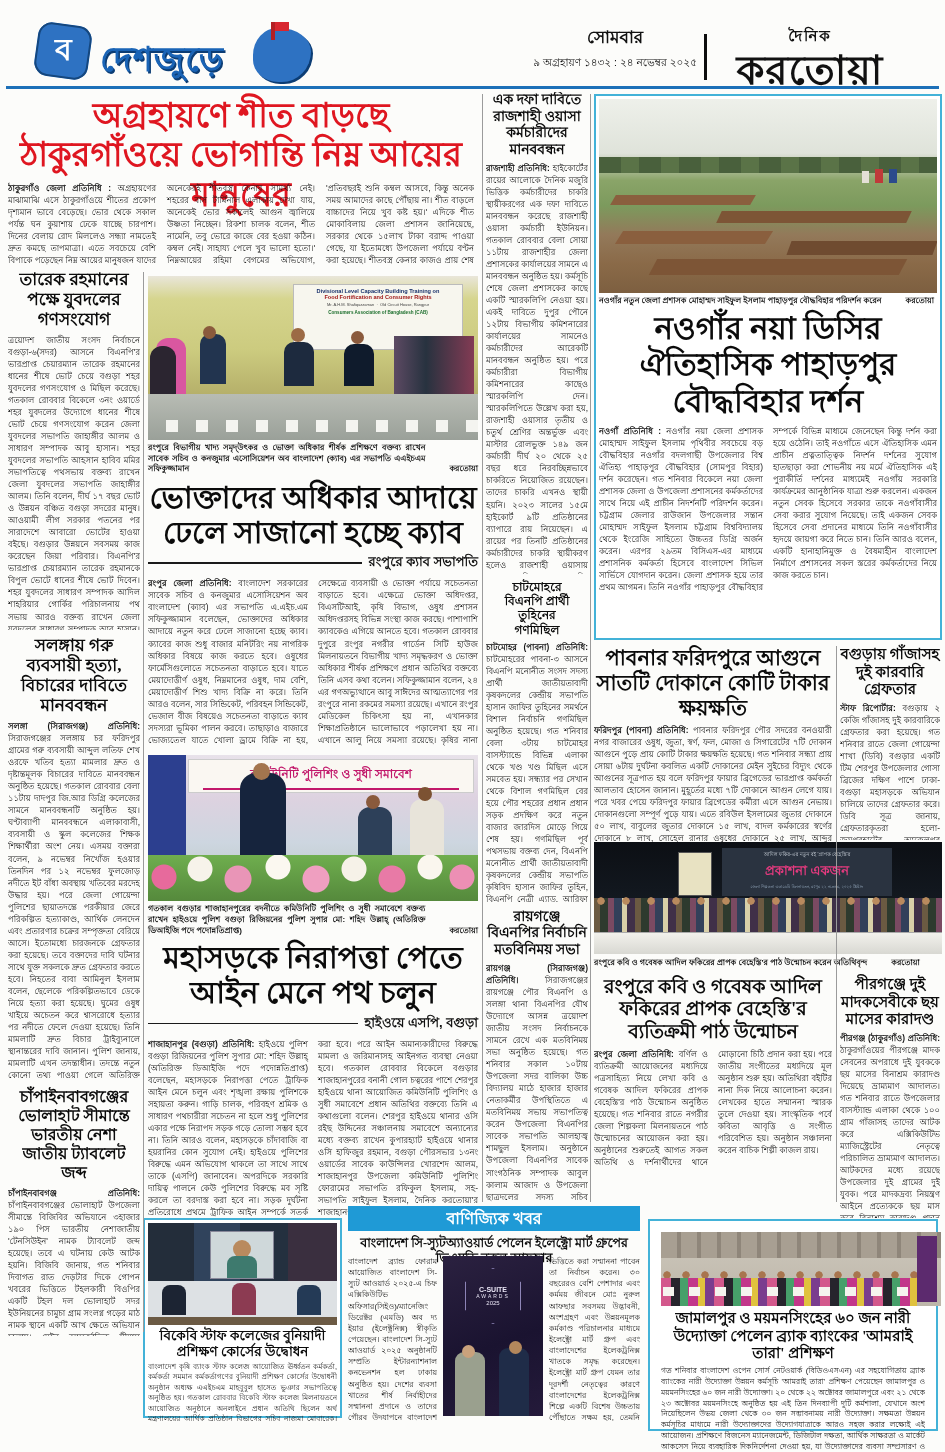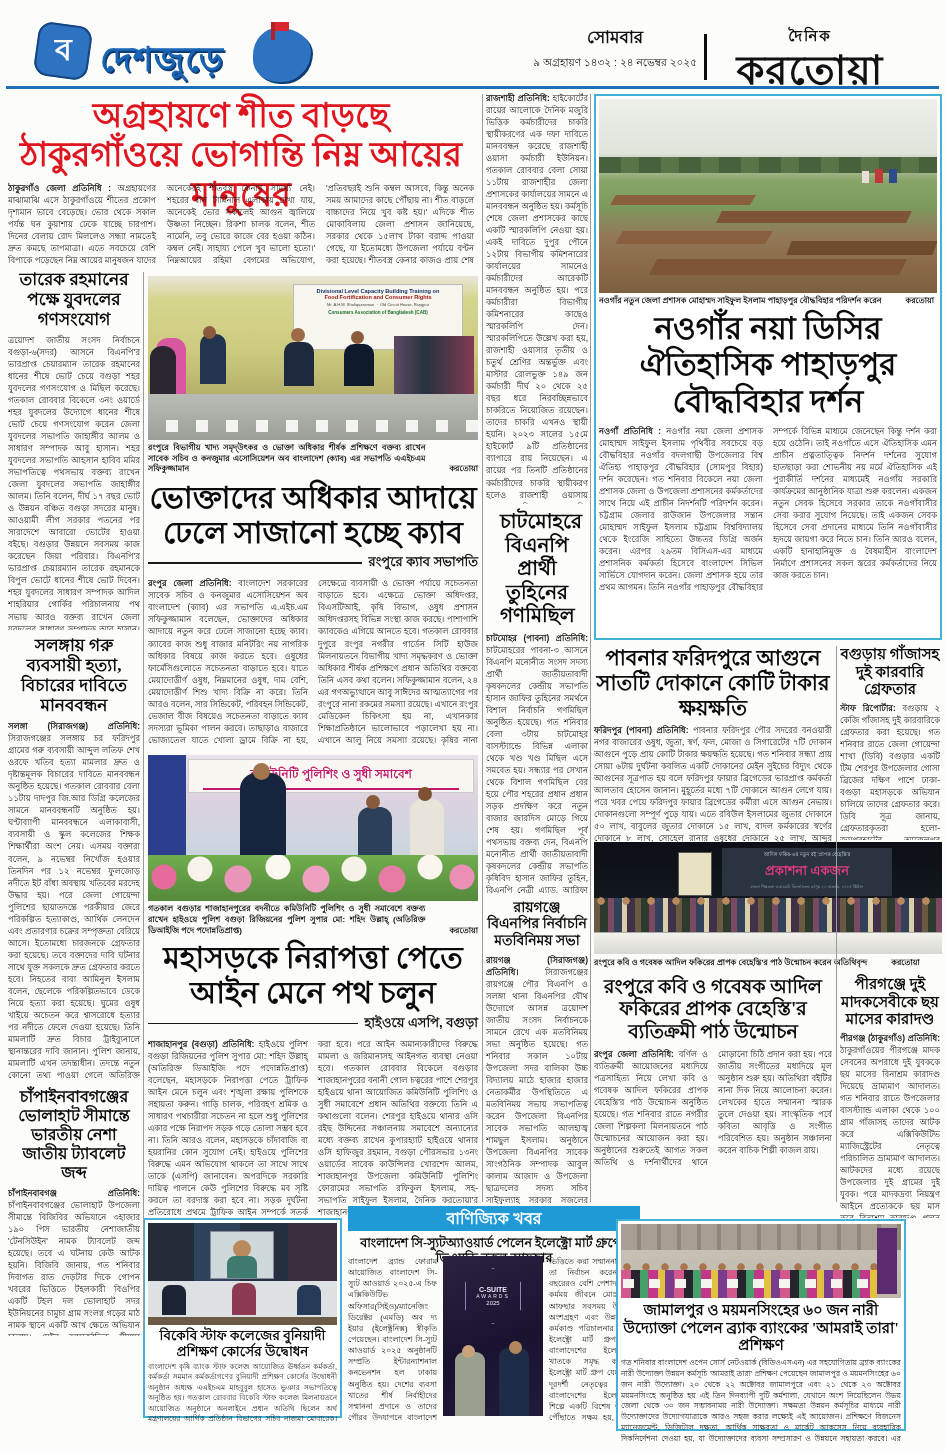--- a/index.html
+++ b/index.html
@@ -133,24 +133,25 @@
     <div class="head-black" style="font-size:30px;margin-top:4px">মহাসড়কে নিরাপত্তা পেতে আইন মেনে পথ চলুন</div>
     <div class="kicker">
         <div class="kline"></div>
         <div class="ktxt">হাইওয়ে এসপি, বগুড়া</div>
       </div>
     <div class="body-txt cols2" style="height:182px"><b class="byl">শাজাহানপুর (বগুড়া) প্রতিনিধি:</b> <span>হাইওয়ে পুলিশ বগুড়া রিজিয়নের পুলিশ সুপার মো: শহিদ উল্লাহ্ (অতিরিক্ত ডিআইজি পদে পদোন্নতিপ্রাপ্ত) বলেছেন, মহাসড়কে নিরাপত্তা পেতে ট্রাফিক আইন মেনে চলুন এবং শৃঙ্খলা রক্ষায় পুলিশকে সহায়তা করুন। গাড়ি চালক, পরিবহণ শ্রমিক ও সাধারণ পথচারীরা সচেতন না হলে শুধু পুলিশের একার পক্ষে নিরাপদ সড়ক গড়ে তোলা সম্ভব হবে না। তিনি আরও বলেন, মহাসড়কে চাঁদাবাজি বা হয়রানির কোন সুযোগ নেই। হাইওয়ে পুলিশের বিরুদ্ধে এমন অভিযোগ থাকলে তা সাথে সাথে তাকে (এসপি) জানাবেন। অপরদিকে সরকারি দায়িত্ব পালনে কেউ পুলিশের বিরুদ্ধে মব সৃষ্টি করলে তা বরদাস্ত করা হবে না। সড়ক দুর্ঘটনা প্রতিরোধে প্রথমে ট্রাফিক আইন সম্পর্কে সতর্ক করা হবে। পরে আইন অমান্যকারীদের বিরুদ্ধে মামলা ও জরিমানাসহ আইনগত ব্যবস্থা নেওয়া হবে। গতকাল রোববার বিকেলে বগুড়ার শাজাহানপুরের বনানী গোল চত্বরের পাশে শেরপুর হাইওয়ে থানা আয়োজিত কমিউনিটি পুলিশিং ও সুধী সমাবেশে প্রধান অতিথির বক্তব্যে তিনি এ কথাগুলো বলেন। শেরপুর হাইওয়ে থানার ওসি রইছ উদ্দিনের সঞ্চালনায় সমাবেশে অন্যান্যের মধ্যে বক্তব্য রাখেন কুপারহ্যাট হাইওয়ে থানার ওসি হাফিজুর রহমান, বগুড়া পৌরসভার ১৩নং ওয়ার্ডের সাবেক কাউন্সিলর খোরশেদ আলম, শাজাহানপুর উপজেলা কমিউনিটি পুলিশিং ফোরামের সভাপতি রফিকুল ইসলাম, সহ-সভাপতি সাইফুল ইসলাম, দৈনিক করতোয়া'র শাজাহানপুর উপজেলা প্রতিনিধি সাজেদুর রহমান সবুজ, জেলা আইন ও মানবাধিকার সুরক্ষা ফাউন্ডেশনের সাধারণ সম্পাদক মোমিন-উদ্-মৌলা সানী, শেরপুর হাইওয়ে থানা কমিউনিটি পুলিশিং কমিটির সাধারণ সম্পাদক আবু বক্কর সিদ্দিক, বগুড়া আন্তঃজেলা ট্রাক পরিবহণ শ্রমিক ইউনিয়নের সড়ক সম্পাদক রেজাউল করিম, শাজাহানপুর উপজেলা শ্রমিকদল সভাপতি আব্দুস সোবাহান পুটু, কমিউনিটি পুলিশিং সদস্য সার্জেন্ট (অব.) সগীর আহম্মেদ প্রমুখ। সমাবেশে অংশ নেয়া সিএনজিচালিত থ্রি-হুইলার, ব্যাটারিচালিত ইজিবাইক ও রিকশা-ভ্যান চালকগণ বলেন, মহাসড়কের পাশে প্রতিনিয়ত হাট-বাজার বসে, অনেক স্থানে চার লেনের কাজ অসম্পূর্ণ রয়েছে। ফলে বাধ্য হয়ে নির্ধারিত লেন পরিবর্তন করে ঝুঁকিপূর্ণ লেন দিয়ে থ্রি-হুইলার, ইজিবাইক ও রিকশা-ভ্যানচালাতে হয়। এছাড়া নিরাপদ চলাচলের লক্ষ্যে বগুড়া-রংপুর মহাসড়কের গম্ভয়াইল, মাঝিড়া, বেতগাড়ী ও বনানী এলাকায় ওভারপাস এবং শাকপালা মোড়ে ফুটওভার ব্রিজ নির্মাণের দাবিও জানান স্থানীয়রা।</span></div>
   </div>
 
   <div class="abs" style="left:486px;top:92px;width:102px;height:1112px;overflow:hidden">
     <div>
+      <div class="head-black" style="font-size:14px;margin-bottom:4px">এক দফা দাবিতে রাজশাহী ওয়াসা কর্মচারীদের মানববন্ধন</div>
       <div class="body-txt" style="height:412px"><b class="byl">রাজশাহী প্রতিনিধি:</b> <span>হাইকোর্টের রায়ের আলোকে দৈনিক মজুরি ভিত্তিক কর্মচারীদের চাকরি স্থায়ীকরণের এক দফা দাবিতে মানববন্ধন করেছে রাজশাহী ওয়াসা কর্মচারী ইউনিয়ন। গতকাল রোববার বেলা সোয়া ১১টায় রাজশাহীর জেলা প্রশাসকের কার্যালয়ের সামনে এ মানববন্ধন অনুষ্ঠিত হয়। কর্মসূচি শেষে জেলা প্রশাসকের কাছে একটি স্মারকলিপি নেওয়া হয়। একই দাবিতে দুপুর পৌনে ১২টায় বিভাগীয় কমিশনারের কার্যালয়ের সামনেও কর্মচারীদের আরেকটি মানববন্ধন অনুষ্ঠিত হয়। পরে কর্মচারীরা বিভাগীয় কমিশনারের কাছেও স্মারকলিপি দেন। স্মারকলিপিতে উল্লেখ করা হয়, রাজশাহী ওয়াসার তৃতীয় ও চতুর্থ শ্রেণির অন্তর্ভুক্ত এবং মাস্টার রোলভুক্ত ১৪৯ জন কর্মচারী দীর্ঘ ২০ থেকে ২৫ বছর ধরে নিরবচ্ছিন্নভাবে চাকরিতে নিয়োজিত রয়েছেন। তাদের চাকরি এখনও স্থায়ী হয়নি। ২০২৩ সালের ১৫মে হাইকোর্ট ৯টি প্রতিষ্ঠানের ব্যাপারে রায় নিয়েছেন। এ রায়ের পর তিনটি প্রতিষ্ঠানের কর্মচারীদের চাকরি স্থায়ীকরণ হলেও রাজশাহী ওয়াসায় এখনো প্রক্রিয়া শুরু হয়নি। মানববন্ধন কর্মসূচিতে রাজশাহী ওয়াসা কর্মচারী ইউনিয়নের সভাপতি সফিকুল আলমের সভাপতিত্বে ও সাধারণ সম্পাদক ইকবাল হোসেনের সঞ্চালনায় বক্তব্য দেন, মুখ্য সাধারণ সম্পাদক আল-আমিন ফাজিল। এতে অস্থায়ী ও দৈনিক মজুরিভিত্তিক সব কর্মচারী অংশ নেন।</span></div>
     </div>
     <div>
-      <div class="head-black" style="font-size:20px;margin:6px 14px 4px">চাটমোহরে বিএনপি প্রার্থী তুহিনের গণমিছিল</div>
+      <div class="head-black" style="font-size:12px;margin:6px 14px 4px">চাটমোহরে বিএনপি প্রার্থী তুহিনের গণমিছিল</div>
       <div class="body-txt" style="height:262px"><b class="byl">চাটমোহর (পাবনা) প্রতিনিধি:</b> <span>চাটমোহরের পাবনা-৩ আসনে বিএনপি মনোনীত সংসদ সদস্য প্রার্থী জাতীয়তাবাদী কৃষকদলের কেন্দ্রীয় সভাপতি হাসান জাফির তুহিনের সমর্থনে বিশাল নির্বাচনি গণমিছিল অনুষ্ঠিত হয়েছে। গত শনিবার বেলা ৩টায় চাটমোহর বাসস্ট্যান্ডে বিভিন্ন এলাকা থেকে খণ্ড খণ্ড মিছিল এসে সমবেত হয়। সন্ধ্যার পর সেখান থেকে বিশাল গণমিছিল বের হয়ে পৌর শহরের প্রধান প্রধান সড়ক প্রদক্ষিণ করে নতুন বাজার জারদিস মোড়ে গিয়ে শেষ হয়। গণমিছিল পূর্ব পথসভায় বক্তব্য দেন, বিএনপি মনোনীত প্রার্থী জাতীয়তাবাদী কৃষকদলের কেন্দ্রীয় সভাপতি কৃষিবিদ হাসান জাফির তুহিন, বিএনপি নেত্রী এ্যাড. আরিফা সুলতানা রুমা, চাটমোহর পৌর বিএনপির সভাপতি আসাদুজ্জামান আরশেদ, চাটমোহর উপজেলা বিএনপির সাবেক সাংগঠনিক সম্পাদক অধ্যক্ষ আ: রহিম কালু, ভিপি সেলিম রেজা, শেখ মো: জিয়ারুল হক সিন্টু আবুল কালাম আজাদ, যুবদল নেতা ফারুক হোসেন প্রমুখ। গণমিছিলে চাটমোহর, ভাঙ্গুড়া ও ফরিদপুর উপজেলা বিএনপি ও অঙ্গ সংগঠনের অসংখ্য নেতা-কর্মী ও সমর্থক অংশগ্রহণ করেন।</span></div>
     </div>
     <div>
       <div class="head-black" style="font-size:14px;margin:6px 0 4px">রায়গঞ্জে বিএনপির নির্বাচনি মতবিনিময় সভা</div>
       <div class="body-txt" style="height:300px"><b class="byl">রায়গঞ্জ (সিরাজগঞ্জ) প্রতিনিধি।</b> <span>সিরাজগঞ্জের রায়গঞ্জে পৌর বিএনপি ও সলঙ্গা থানা বিএনপির যৌথ উদ্যোগে আসন্ন ত্রয়োদশ জাতীয় সংসদ নির্বাচনকে সামনে রেখে এক মতবিনিময় সভা অনুষ্ঠিত হয়েছে। গত শনিবার সকাল ১০টায় উপজেলা সদর বালিকা উচ্চ বিদ্যালয় মাঠে হাজার হাজার নেতাকর্মীর উপস্থিতিতে এ মতবিনিময় সভায় সভাপতিত্ব করেন উপজেলা বিএনপির সাবেক সভাপতি আলহাজ্ব শামছুল ইসলাম। অনুষ্ঠানে উপজেলা বিএনপির সাবেক সাংগঠনিক সম্পাদক আবুল কালাম আজাদ ও উপজেলা ছাত্রদলের সদস্য সচিব সাইফুল্যাহ সরকার সজলের সঞ্চালনায় অনুষ্ঠানে প্রধান অতিথি হিসেবে বক্তব্য রাখেন, সিরাজগঞ্জ-৩ আসনের বিএনপির মনোনিত এমপি প্রার্থী ভিপি আয়নুল হক। বিশেষ অতিথির বক্তব্য রাখেন জেলা বিএনপির সহ-সভাপতি ও সলঙ্গা থানা বিএনপির সাবেক সভাপতি মতিয়ার রহমান মতি, যুগ্ম সাধারণ সম্পাদক ব্যারিস্টার আব্দুল বাতেন, পৌর বিএনপির সাবেক সভাপতি হাতেম আলী সুজন, উপজেলা বিএনপির সাবেক সহ-সভাপতি আিয়রুল ইসলাম মাস্টার, উপজেলা বিএনপির সাবেক যুগ্ম সাধারণ সম্পাদক আলহাজ নুরাল হোসেন খান প্রমুখ।</span></div>
     </div>
   </div>
 
   <div class="abs box-cyan" style="left:594px;top:94px;width:348px;height:546px;padding:3px">
     <div class="photo" style="width:338px;height:194px;background:linear-gradient(180deg,#eef0ea 0%,#dfe3da 28%,#b9c4a8 34%,#8aa468 42%,#7c9a5d 55%,#93795a 70%,#8a6a48 85%,#7d5f40 100%)">
@@ -236,21 +237,21 @@
       <div style="position:absolute;left:0;bottom:0;width:189px;height:44px;background:#dde1e4"></div>
       <div style="position:absolute;left:14px;bottom:10px;width:24px;height:30px;background:#1c2433;border-radius:8px 8px 0 0"></div>
       <div style="position:absolute;left:84px;bottom:10px;width:24px;height:32px;background:#8c3b52;border-radius:8px 8px 0 0"></div>
       <div style="position:absolute;right:16px;bottom:10px;width:24px;height:30px;background:#243a56;border-radius:8px 8px 0 0"></div>
       <div style="position:absolute;left:0;bottom:0;width:189px;height:8px;background:#6b5a44"></div>
     </div>
     <div class="head-black" style="font-size:13.5px;margin-top:3px">বিকেবি স্টাফ কলেজের বুনিয়াদী প্রশিক্ষণ কোর্সের উদ্বোধন</div>
     <div class="body-txt" style="font-size:7.3px;height:62px;margin-top:2px">বাংলাদেশ কৃষি ব্যাংক স্টাফ কলেজ আয়োজিত ঊর্ধ্বতন কর্মকর্তা, কর্মকর্তা সমমান কর্মকর্তাগণের বুনিয়াদী প্রশিক্ষণ কোর্সের উদ্বোধনী অনুষ্ঠান অধ্যক্ষ এএইচএম মাহবুবুল হাসেত ভুঞার সভাপতিত্বে অনুষ্ঠিত হয়। গতকাল রোববার বিকেবি স্টাফ কলেজ মিলনায়তনে আয়োজিত অনুষ্ঠানে অনলাইনে প্রধান অতিথি ছিলেন অর্থ মন্ত্রণালয়ের আর্থিক প্রতিষ্ঠান বিভাগের সচিব নাজমা মোবারেক। আরও উপস্থিত ছিলেন বাংলাদেশ কৃষি ব্যাংক'র ব্যবস্থাপনা পরিচালক সন্ধ্যা বিনতে আলী ও উপ-ব্যবস্থাপনা পরিচালক মো: আব্দুর রহিম। অনুষ্ঠানে প্রশিক্ষণার্থীগণকে প্রশিক্ষণ সামগ্রী ও রিডিং ম্যাটেরিয়ালস বিতরণ করা হয়। খবর বিজ্ঞপ্তির।</div>
   </div>
 
-  <div class="abs box-cyan" style="left:616px;top:1219px;width:290px;height:212px;padding:3px">
+  <div class="abs box-cyan" style="left:648px;top:1219px;width:290px;height:212px;padding:11px">
     <div class="photo" style="width:280px;height:74px;background:linear-gradient(180deg,#c8c2b6 0 30%,#bdb6a9 100%)">
       <div style="position:absolute;left:0;top:0;width:280px;height:26px;background:repeating-linear-gradient(90deg,#a89f92 0 16px,#8f867a 16px 20px)"></div>
       <div style="position:absolute;right:4px;top:4px;width:20px;height:66px;background:#5c2a6e"></div>
       <div style="position:absolute;left:0;bottom:26px;width:256px;height:10px;background:radial-gradient(circle at 6px 5px,#a8754e 3.4px,transparent 4px) repeat-x;background-size:19px 10px"></div>
       <div style="position:absolute;left:0;bottom:0;width:256px;height:28px;background:repeating-linear-gradient(90deg,#d3588c 0 10px,#26242c 10px 19px,#47a06a 19px 27px,#c2378a 27px 37px,#e0c23e 37px 44px,#7a3d8e 44px 53px)"></div>
       <div style="position:absolute;left:2px;bottom:10px;width:252px;height:9px;background:repeating-linear-gradient(90deg,#f5f4ee 0 11px,transparent 11px 26px)"></div>
     </div>
     <div class="head-black" style="font-size:15px;margin-top:4px">জামালপুর ও ময়মনসিংহের ৬০ জন নারী উদ্যোক্তা পেলেন ব্র্যাক ব্যাংকের 'আমরাই তারা' প্রশিক্ষণ</div>
     <div class="body-txt" style="font-size:7.6px;height:84px;margin-top:3px">গত শনিবার বাংলাদেশ ওপেন সোর্স নেটওয়ার্ক (বিডিওএসএন) এর সহযোগিতায় ব্র্যাক ব্যাংকের নারী উদ্যোক্তা উন্নয়ন কর্মসূচি 'আমরাই তারা' প্রশিক্ষণ পেয়েছেন জামালপুর ও ময়মনসিংহের ৬০ জন নারী উদ্যোক্তা। ২০ থেকে ২২ অক্টোবর জামালপুরে এবং ২১ থেকে ২৩ অক্টোবর ময়মনসিংহে অনুষ্ঠিত হয় এই তিন দিনব্যাপী দুটি কর্মশালা, যেখানে অংশ নিয়েছিলেন উভয় জেলা থেকে ৩০ জন সম্ভাবনাময় নারী উদ্যোক্তা। সক্ষমতা উন্নয়ন কর্মসূচির মাধ্যমে নারী উদ্যোক্তাদের উদ্যোগযাত্রাকে আরও সহজ করার লক্ষ্যেই এই আয়োজন। প্রশিক্ষণে বিজনেস ম্যানেজমেন্ট, ডিজিটাল দক্ষতা, আর্থিক সাক্ষরতা ও মার্কেট আকসেস নিয়ে ব্যবহারিক দিকনির্দেশনা দেওয়া হয়, যা উদ্যোক্তাদের ব্যবসা সম্প্রসারণ ও উন্নয়নে সহায়তা করবে। এর মাধ্যমে তাদের নিজ নিজ এলাকার অন্যান্য আগ্রহী নারী উদ্যোক্তারাও উদ্বুদ্ধ হবেন। অনুষ্ঠানে উপস্থিত ছিলেন বাংলাদেশ ওপেন সোর্স নেটওয়ার্কের সভাপতি মুনীর হাসান, ব্র্যাক ব্যাংকের এসএমই ডিভিশনের অল বিজনেস ইউনিটের টেরিটরি ম্যানেজার (জামালপুর) মো. ইকবাল হোসেন এবং টেরিটরি ম্যানেজার (ময়মনসিংহ) মো. আফতাব উদ্দিন। খবর বিজ্ঞপ্তির।</div>
   </div>

